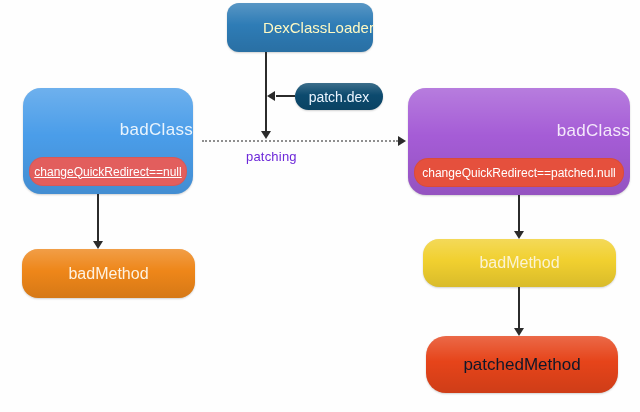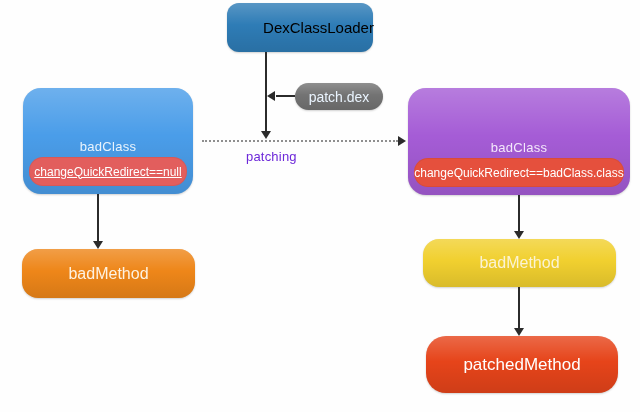--- a/index.html
+++ b/index.html
@@ -11,21 +11,21 @@
     position:absolute;box-sizing:border-box;color:#fff;
     display:flex;align-items:center;justify-content:center;
     box-shadow:0 1px 2px rgba(0,0,0,.18);
   }
   .node::after{
     content:"";position:absolute;inset:0;border-radius:inherit;pointer-events:none;
     background:linear-gradient(180deg,rgba(255,255,255,.20),rgba(255,255,255,0) 45%,rgba(0,0,0,.10));
   }
   .node > *{position:relative;z-index:1;}
   .class-node{flex-direction:column;justify-content:flex-end;align-items:stretch;}
-  .class-label{text-align:center;margin-bottom:3px;font-size:13px;letter-spacing:.3px;}
+  .class-label{text-align:right;margin-bottom:17px;font-size:17px;letter-spacing:.3px;}
   .class-badge{
     display:flex;align-items:center;justify-content:center;
     height:29px;border-radius:14px;margin:0 6px 8px;font-size:12px;white-space:nowrap;
     box-shadow:inset 0 0 0 1px rgba(0,0,0,.05);
   }
   
   #n-dexloader{left:227px;top:3px;width:146px;height:49px;border-radius:12px;font-size:15px;}
   #n-patchdex{left:295px;top:83px;width:88px;height:27px;border-radius:14px;font-size:14px;}
   #n-badclass-left{left:23px;top:88px;width:170px;height:106px;border-radius:18px;}
   #n-badmethod-left{left:22px;top:249px;width:173px;height:49px;border-radius:16px;font-size:16px;}
@@ -53,61 +53,61 @@
   #e-right1-head{left:514px;top:231px;}
   #e-right2-line{left:518px;top:287px;height:41px;}
   #e-right2-head{left:514px;top:328px;}
   #patching-label{position:absolute;left:246px;top:149px;font-size:13px;letter-spacing:.2px;}
 </style>
 </head>
 <body>
 
 <div id="canvas">
 
-  <div class="node" id="n-dexloader" style="background-color: rgb(46, 124, 182); color: #000000; padding-left: 37px;">
+  <div class="node" id="n-dexloader" style="background-color: rgb(46, 124, 182); color: #fef9c3; padding-left: 37px;">
     <span>DexClassLoader</span>
   </div>
 
   <div class="vline" id="e-dex-line" style="background-color: rgb(43, 43, 43);"></div>
   <div class="arrow-down" id="e-dex-head"></div>
 
-  <div class="node" id="n-patchdex" style="background-color: #737373; color: rgb(234, 244, 254); text-align: center;">
+  <div class="node" id="n-patchdex" style="background-color: #0c4a6e; color: rgb(234, 244, 254); text-align: center;">
     <span>patch.dex</span>
   </div>
   <div class="hline" id="e-patch-line" style="background-color: rgb(43, 43, 43);"></div>
   <div class="arrow-left" id="e-patch-head"></div>
 
   <div class="node class-node" id="n-badclass-left" style="background-color: rgb(74, 157, 233); color: rgb(233, 244, 253);">
     <div class="class-label">badClass</div>
     <div class="class-badge" style="background-color: rgb(226, 94, 93); color: rgb(255, 255, 255); text-decoration: underline;">changeQuickRedirect==null</div>
   </div>
 
   <div id="e-dotted"></div>
   <div class="arrow-right" id="e-dotted-head"></div>
   <div id="patching-label" style="color: #6d28d9;">patching</div>
 
   <div class="node class-node" id="n-badclass-right" style="background-color: rgb(165, 92, 214); color: rgb(244, 232, 251);">
     <div class="class-label">badClass</div>
-    <div class="class-badge" style="background-color: rgb(229, 80, 61); color: rgb(255, 255, 255);">changeQuickRedirect==badClass.class</div>
+    <div class="class-badge" style="background-color: rgb(229, 80, 61); color: rgb(255, 255, 255);">changeQuickRedirect==patched.null</div>
   </div>
 
   <div class="vline" id="e-left-line" style="background-color: rgb(43, 43, 43);"></div>
   <div class="arrow-down" id="e-left-head"></div>
 
   <div class="node" id="n-badmethod-left" style="background-color: rgb(238, 134, 25); color: rgb(253, 242, 226);">
     <span>badMethod</span>
   </div>
 
   <div class="vline" id="e-right1-line" style="background-color: rgb(43, 43, 43);"></div>
   <div class="arrow-down" id="e-right1-head"></div>
 
   <div class="node" id="n-badmethod-right" style="background-color: rgb(241, 208, 47); color: rgb(251, 243, 212);">
     <span>badMethod</span>
   </div>
 
   <div class="vline" id="e-right2-line" style="background-color: rgb(43, 43, 43);"></div>
   <div class="arrow-down" id="e-right2-head"></div>
 
-  <div class="node" id="n-patchedmethod" style="background-color: rgb(230, 68, 26); color: #ffffff;">
+  <div class="node" id="n-patchedmethod" style="background-color: rgb(230, 68, 26); color: #0f172a;">
     <span>patchedMethod</span>
   </div>
 
 </div>
 
 </body></html>

